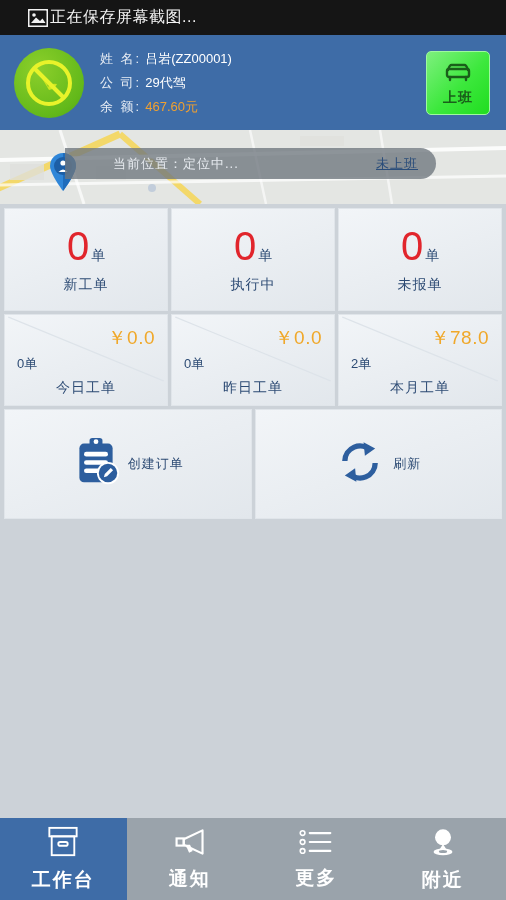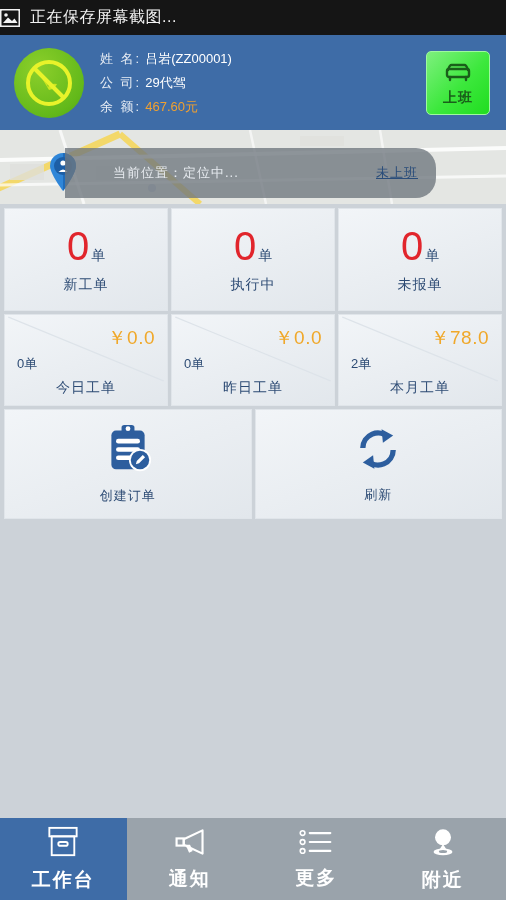--- a/index.html
+++ b/index.html
@@ -7,21 +7,21 @@
   body {
     font-family:"Liberation Sans","DejaVu Sans",sans-serif;
     background:#ccd2d8;
     overflow:hidden;
     position:relative;
   }
 
   
   .statusbar {
     height:35px; background:#151515; color:#f2f2f2;
-    display:flex; align-items:center; gap:10px; padding:0 0;
+    display:flex; align-items:center; gap:2px; padding:0 28px;
   }
   .statusbar .sb-icon { width:20px; height:18px; flex:none; }
   .statusbar .sb-text { font-size:16px; letter-spacing:.5px; }
 
   
   .profile {
     height:95px; background:#3e6ca7;
     display:flex; align-items:center; padding:0 14px;
     position:relative;
   }
@@ -47,21 +47,21 @@
   }
   .shift-btn .lbl { font-size:14px; color:#1a5f1a; font-weight:bold; letter-spacing:1px; }
 
   
   .map {
     height:74px; position:relative; overflow:hidden;
     background:#e8e6e1;
   }
   .map-canvas { position:absolute; inset:0; }
   .loc-bar {
-    position:absolute; left:65px; top:18px; height:50px; right:70px;
+    position:absolute; left:65px; top:18px; height:31px; right:70px;
     background:rgba(110,118,126,.78);
     border-radius:0 20px 20px 0;
     display:flex; align-items:center; justify-content:space-between;
     padding:0 18px 0 48px;
   }
   .loc-text { font-size:13px; color:#e6eaef; letter-spacing:1px; }
   .loc-status { font-size:13px; color:#2a4d7a; letter-spacing:1px;text-decoration:underline; }
   .pin { position:absolute; left:48px; top:22px; }
 
   
@@ -94,21 +94,21 @@
     position:absolute; left:12px; top:40px;
     font-size:13px; color:#2d4b74;
   }
   .money-label {
     position:absolute; left:0; right:0; bottom:8px; text-align:center;
     font-size:14px; color:#2d4b74; letter-spacing:1px;
   }
 
   
   .action-card {
-    height:110px; display:flex; flex-direction:column;
+    height:110px; display:flex; flex-direction:row;
     align-items:center; justify-content:center; gap:8px; cursor:pointer;
   }
   .action-label { font-size:13px; color:#2d4b74; letter-spacing:1px; }
 
   
   .tabbar {
     position:absolute; left:0; right:0; bottom:0; height:82px;
     background:#9aa3ab; display:flex;
   }
   .tab {

